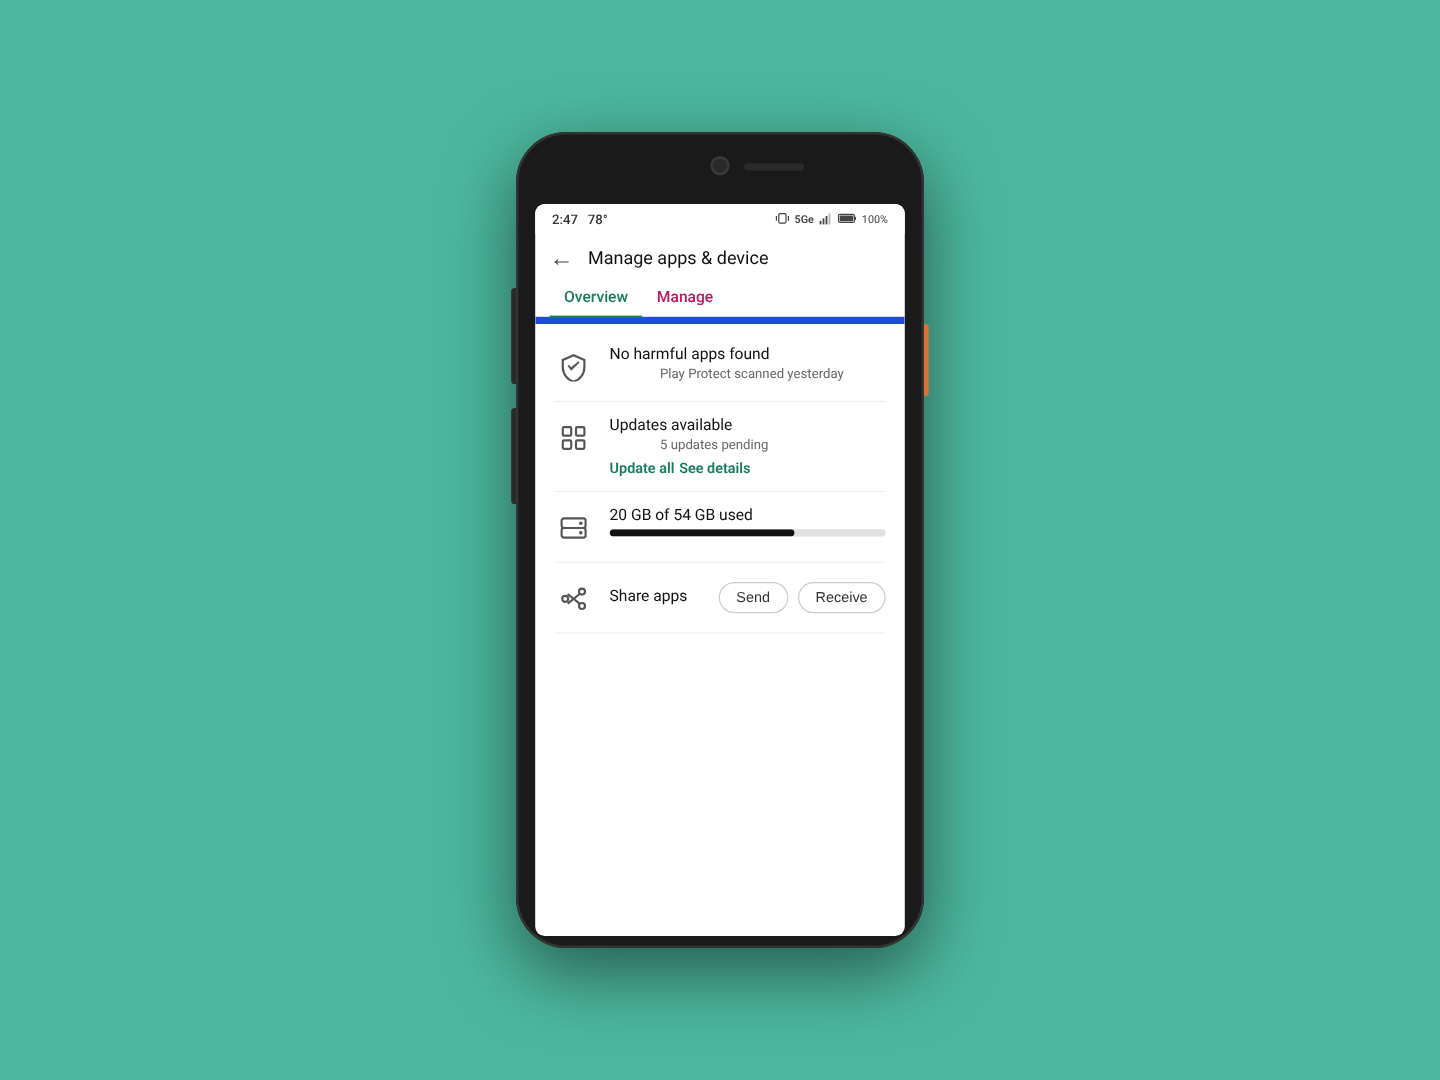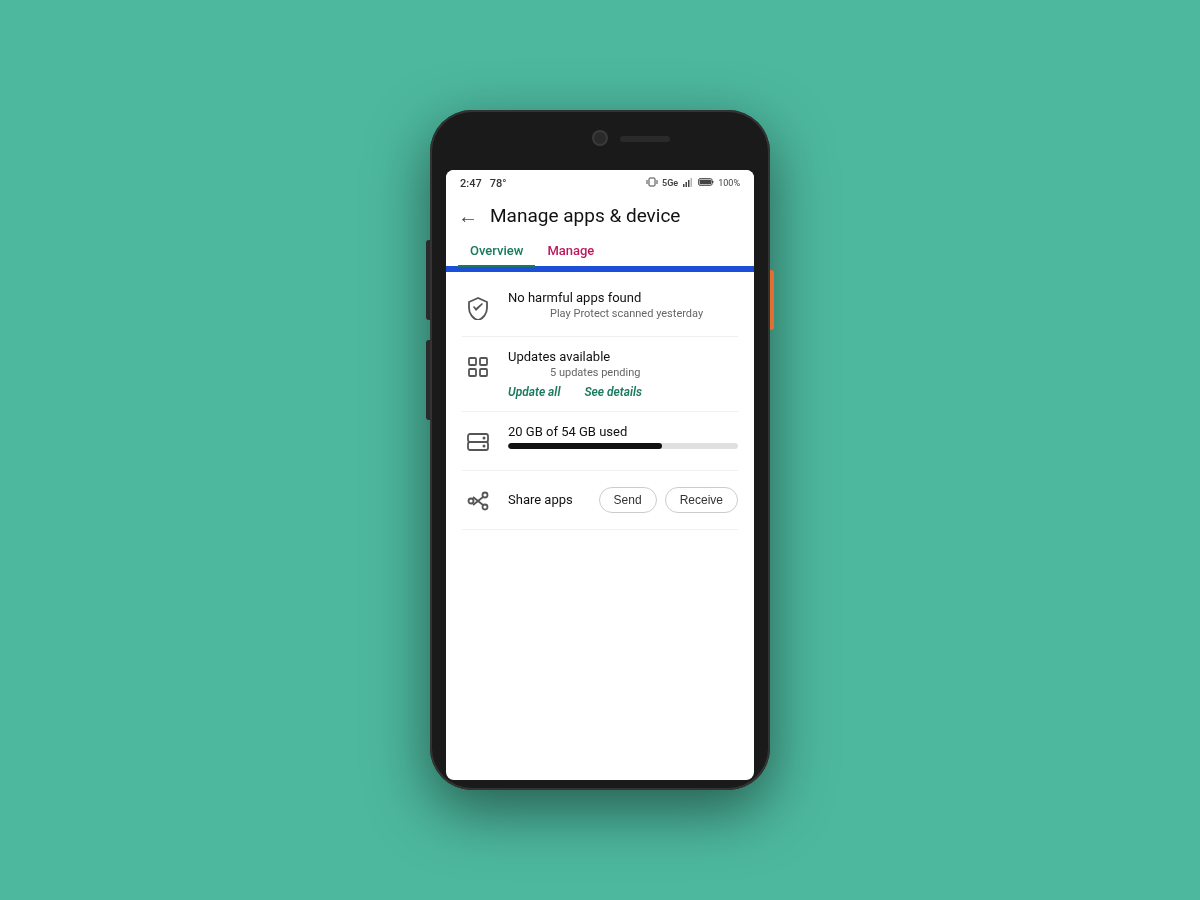--- a/index.html
+++ b/index.html
@@ -145,21 +145,21 @@
     }
 
     .back-arrow {
       font-size: 20px;
       color: #444;
       cursor: pointer;
       line-height: 1;
     }
 
     .page-title {
-      font-size: 19px;
+      font-size: 15px;
       font-weight: 400;
       color: #111;
     }
 
     
     .tabs {
       display: flex;
       border-bottom: 6px solid #1d4ed8;
       padding: 0 12px;
     }
@@ -222,23 +222,22 @@
     }
 
     .item-subtitle {
       font-size: 11px;
       color: #666;
       padding-left: 42px;
     }
 
     .item-actions {
       display: flex;
-      gap: 24px;
+      gap: 4px;
       margin-top: 6px;
-      font-style: italic;
     }
 
     .action-link {
       font-size: 12px;
       font-weight: 600;
       color: #1a7a5e;
       cursor: pointer;
     }
 
     

